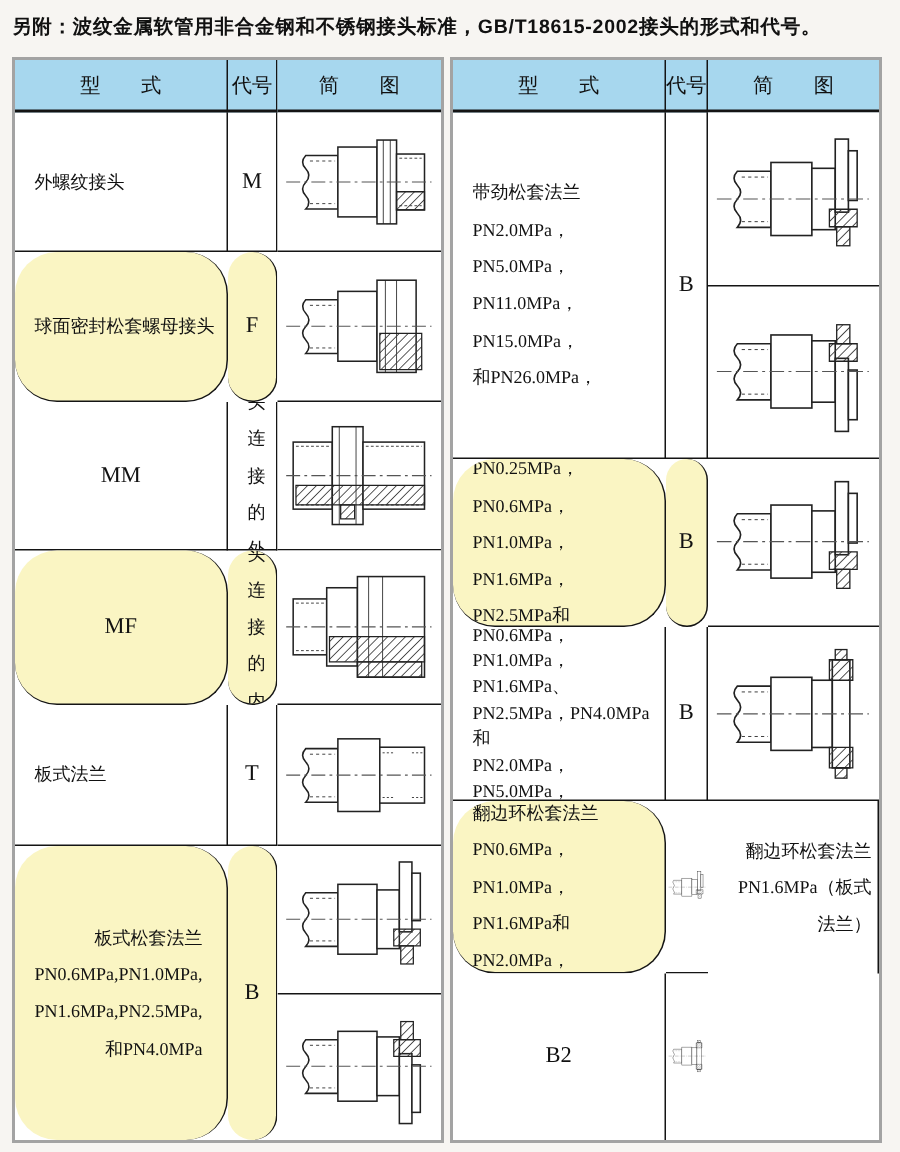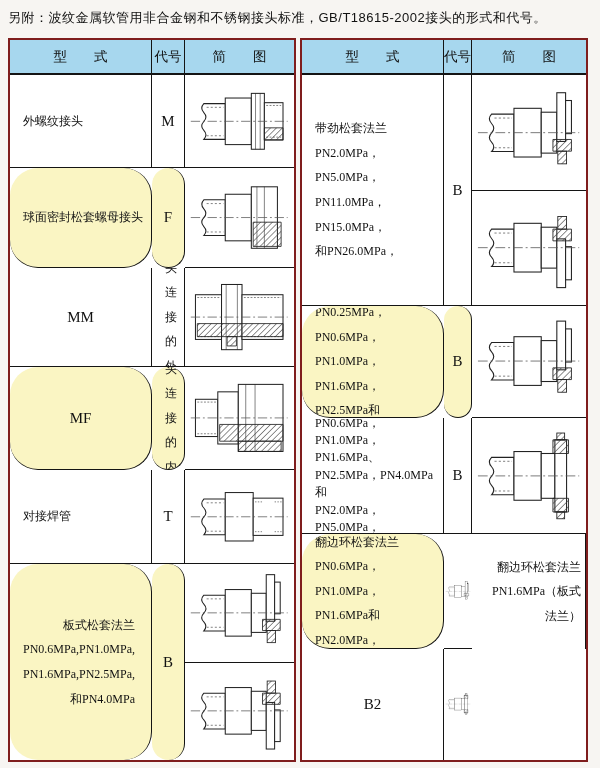--- a/index.html
+++ b/index.html
@@ -6,26 +6,26 @@
   html,body { width:600px; height:768px; }
   body {
     position:relative; overflow:hidden;
     background:#f7f5f2;
     font-family:"Liberation Serif","DejaVu Serif",serif;
     color:#111;
   }
   .title {
     position:absolute; left:8px; top:9px; width:588px;
     font-family:"Liberation Sans","DejaVu Sans",sans-serif;
-    font-weight:400; font-size:13px; letter-spacing:0.5px;
+    font-weight:700; font-size:13px; letter-spacing:0.5px;
   }
   .tbl {
     position:absolute; top:38px;
     display:grid; background:#fff;
-    border:2px solid #7f1d1d;
+    border:2px solid #a3a3a3;
   }
   .tbl-left {
     left:8px; width:288px;
     grid-template-columns:142px 33px 1fr;
     grid-template-rows:35px 93px 100px 99px 103px 94px 196px;
   }
   .tbl-right {
     left:300px; width:288px;
     grid-template-columns:142px 28px 1fr;
     grid-template-rows:35px 231px 112px 116px 115px 111px;
@@ -144,21 +144,21 @@
           <rect x="32" y="17" width="22" height="56" stroke="#222" stroke-width="1.1" fill="#fff"></rect>
           <rect x="54" y="9" width="48" height="72" stroke="#222" stroke-width="1.1" fill="#fff"></rect>
           <path d="M62,9 V81 M72,9 V81" stroke="#222" stroke-width="0.6" fill="none"></path>
           <path d="M34,52 h68 v18 h-68 Z" fill="url(#hatch)" stroke="#222" stroke-width="0.9"></path>
           <path d="M54,70 h46 v11 h-46 Z" fill="url(#hatch)" stroke="#222" stroke-width="0.9"></path>
           <path d="M3,45 H107" fill="none" stroke="#555" stroke-width="0.8" stroke-dasharray="10 3 2 3"></path>
         </svg>
       </div>
   </div>
 
-  <div class="cell type">对接焊管</div>
+  <div class="cell type">板式法兰</div>
   <div class="cell code">T</div>
   <div class="cell diag cend">
     <div class="dsub">
         <svg viewBox="0 0 110 90" preserveAspectRatio="xMidYMid meet">
           <path d="M40,26 H17 q-4.5,4.8 0,9.6 q4.5,4.8 0,9.6 q-4.5,4.8 0,9.6 q4.5,4.8 0,9.6 L40,64.4 Z" stroke="#222" stroke-width="1.1" fill="#fff"></path>
           <path d="M20,30 H38 M20,60.5 H38" stroke="#222" stroke-width="0.6" fill="none" stroke-dasharray="2.2 2.2"></path>
           <rect x="40" y="19" width="30" height="52" stroke="#222" stroke-width="1.1" fill="#fff"></rect>
           <rect x="70" y="25" width="32" height="40" stroke="#222" stroke-width="1.1" fill="#fff"></rect>
           <path d="M72,29 h9 M93,29 h8 M72,61 h9 M93,61 h8" stroke="#222" stroke-width="0.6" fill="none" stroke-dasharray="1.5 1.5"></path>
           <path d="M3,45 H107" fill="none" stroke="#555" stroke-width="0.8" stroke-dasharray="10 3 2 3"></path>

